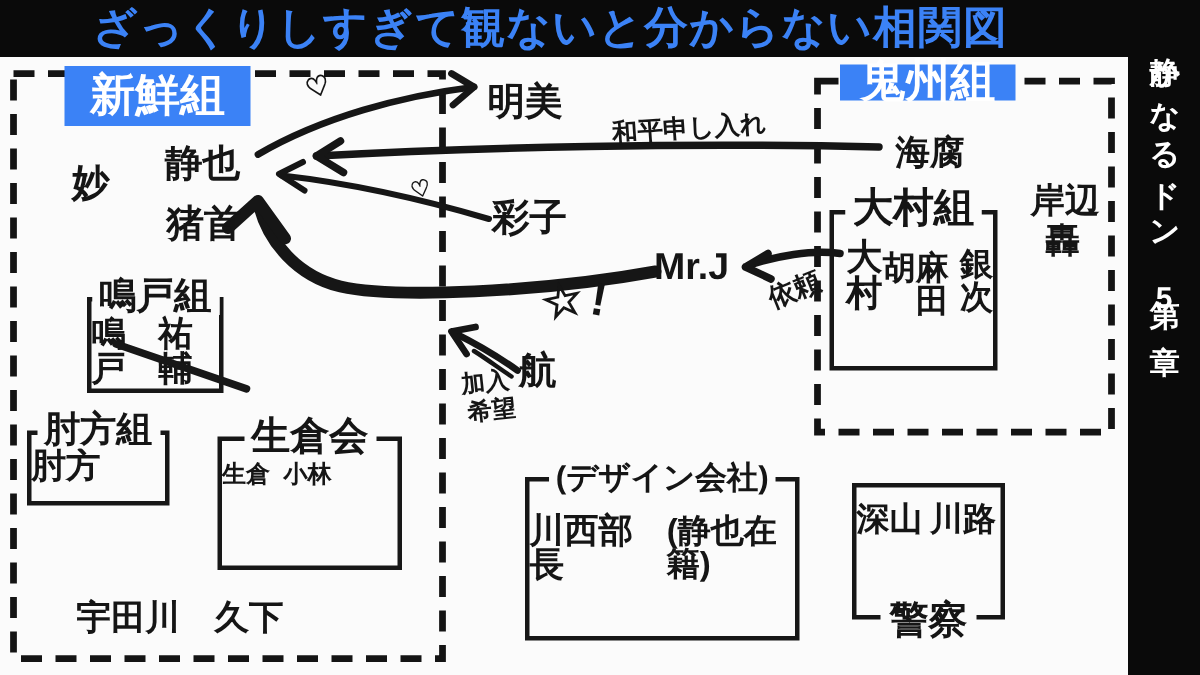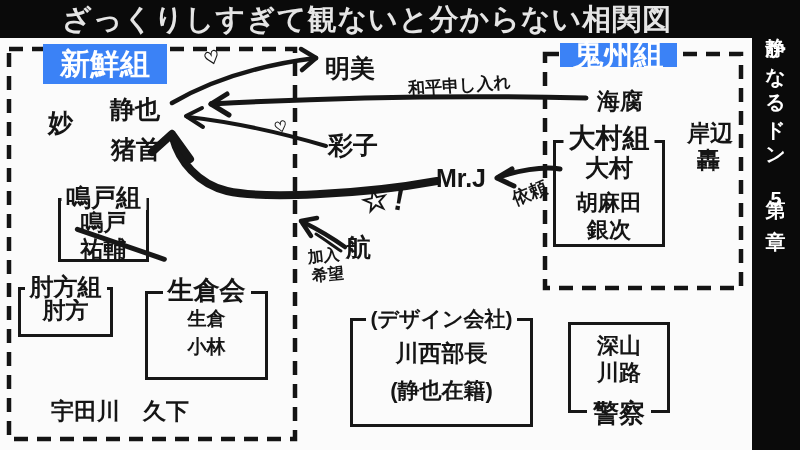--- a/index.html
+++ b/index.html
@@ -1,33 +1,33 @@
 <!DOCTYPE html>
 <html><head>
 <meta charset="utf-8">
 <style>
   html,body{margin:0;padding:0;background:#222;}
   #stage{position:relative;width:800px;height:450px;background:#0a0a0a;overflow:hidden;
          font-family:"Liberation Sans",sans-serif;color:#151515;}
   .paper{position:absolute;left:0;top:38px;width:752px;height:412px;background:#fbfbfb;}
   .banner{position:absolute;left:0;top:0;width:752px;height:38px;display:flex;align-items:center;}
-  .banner .ttl{color:#e5e5e5;font-size:29px;font-weight:800;letter-spacing:1px;margin-left:62px;line-height:1;white-space:nowrap;}
+  .banner .ttl{color:#3b82f6;font-size:29px;font-weight:800;letter-spacing:1px;margin-left:62px;line-height:1;white-space:nowrap;}
   .side{position:absolute;left:752px;top:0;width:48px;height:450px;background:#0a0a0a;display:flex;justify-content:center;}
   .side .vtext{writing-mode:vertical-rl;text-orientation:upright;color:#fff;font-weight:800;
                font-size:20px;letter-spacing:4px;margin-top:22px;line-height:1;}
   svg.layer{position:absolute;left:0;top:0;}
   .gheader{position:absolute;background:#3b82f6;color:#fff;font-family:"Liberation Serif",serif;
            font-weight:800;display:flex;align-items:center;justify-content:center;line-height:1;}
   .name{position:absolute;font-weight:800;white-space:nowrap;line-height:1;}
   .sbox{position:absolute;border:3px solid #171717;box-sizing:border-box;}
   .bhead{position:absolute;left:50%;transform:translateX(-50%);background:#fbfbfb;padding:0 5px;
          font-weight:800;white-space:nowrap;line-height:1;}
   .bfoot{position:absolute;left:50%;transform:translateX(-50%);background:#fbfbfb;padding:0 6px;
          font-weight:800;white-space:nowrap;line-height:1;}
-  .members{display:flex;flex-direction:column;align-items:center;font-weight:800;line-height:1;}
+  .members{display:flex;flex-direction:row;align-items:center;font-weight:800;line-height:1;}
   .hand{position:absolute;font-weight:700;line-height:1.2;white-space:nowrap;}
   .decor{position:absolute;line-height:1;font-weight:700;}
   .strike{position:absolute;background:#171717;border-radius:3px;transform-origin:left center;}
 </style>
 </head>
 <body>
 
 <div id="stage">
 
   <div class="paper"></div>
@@ -93,21 +93,21 @@
 
   <div class="sbox" style="left:18px;top:287px;width:95px;height:50px;">
     <div class="bhead" style="top:-15px;font-size:24px;">肘方組</div>
     <div class="members" style="padding-top:9px;font-size:23px;">
       <span>肘方</span>
     </div>
   </div>
 
   <div class="sbox" style="left:145px;top:291px;width:123px;height:89px;">
     <div class="bhead" style="top:-17px;font-size:26px;">生倉会</div>
-    <div class="members" style="padding-top:15px;gap:9px;font-size:19px;">
+    <div class="members" style="padding-top:15px;gap:9px;font-size:16px;">
       <span>生倉</span>
       <span>小林</span>
     </div>
   </div>
 
   <div class="sbox" style="left:322px;top:318px;width:183px;height:109px;margin-left:28px;">
     <div class="bhead" style="top:-13px;font-size:21px;">(デザイン会社)</div>
     <div class="members" style="padding-top:21px;gap:15px;">
       <span style="font-size:23px;">川西部長</span>
       <span style="font-size:22px;">(静也在籍)</span>

